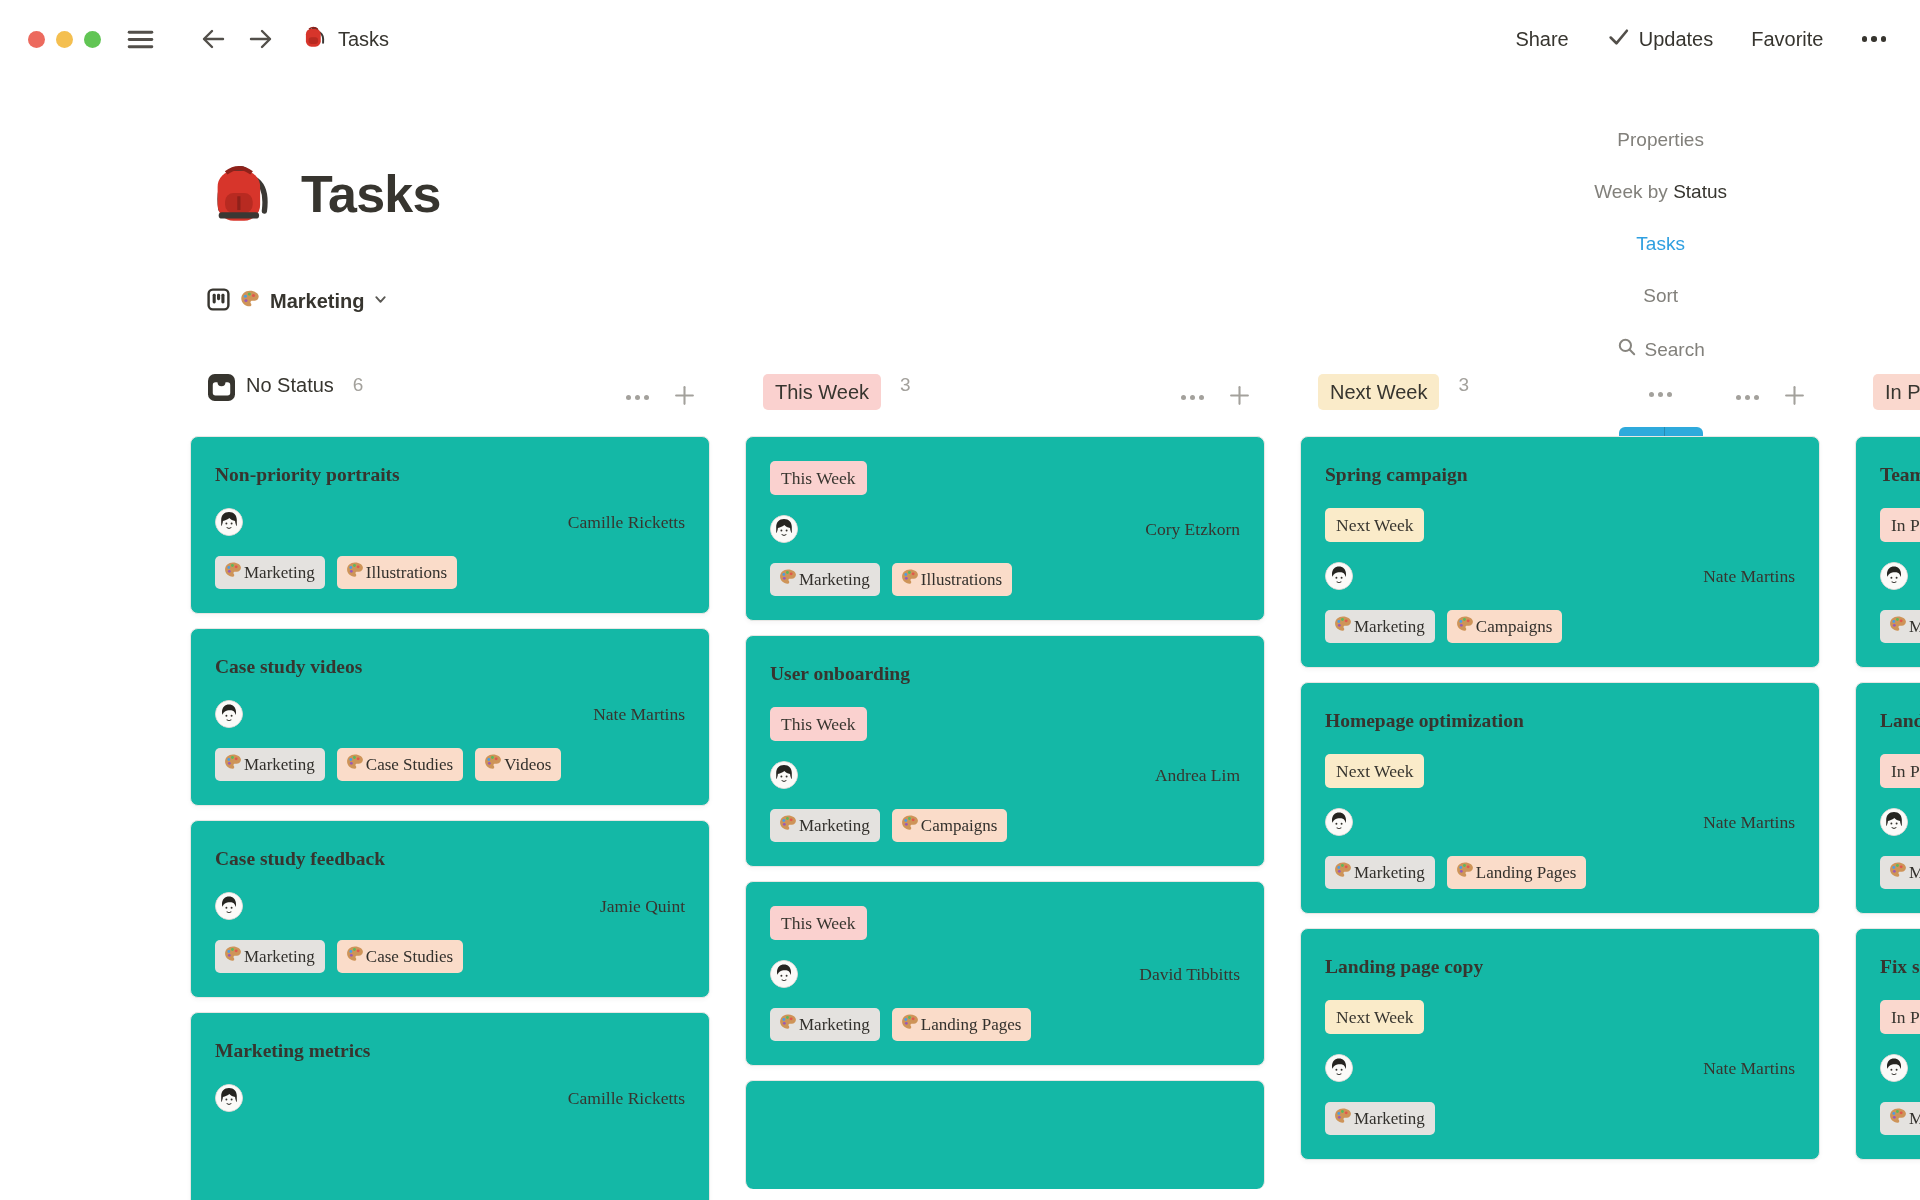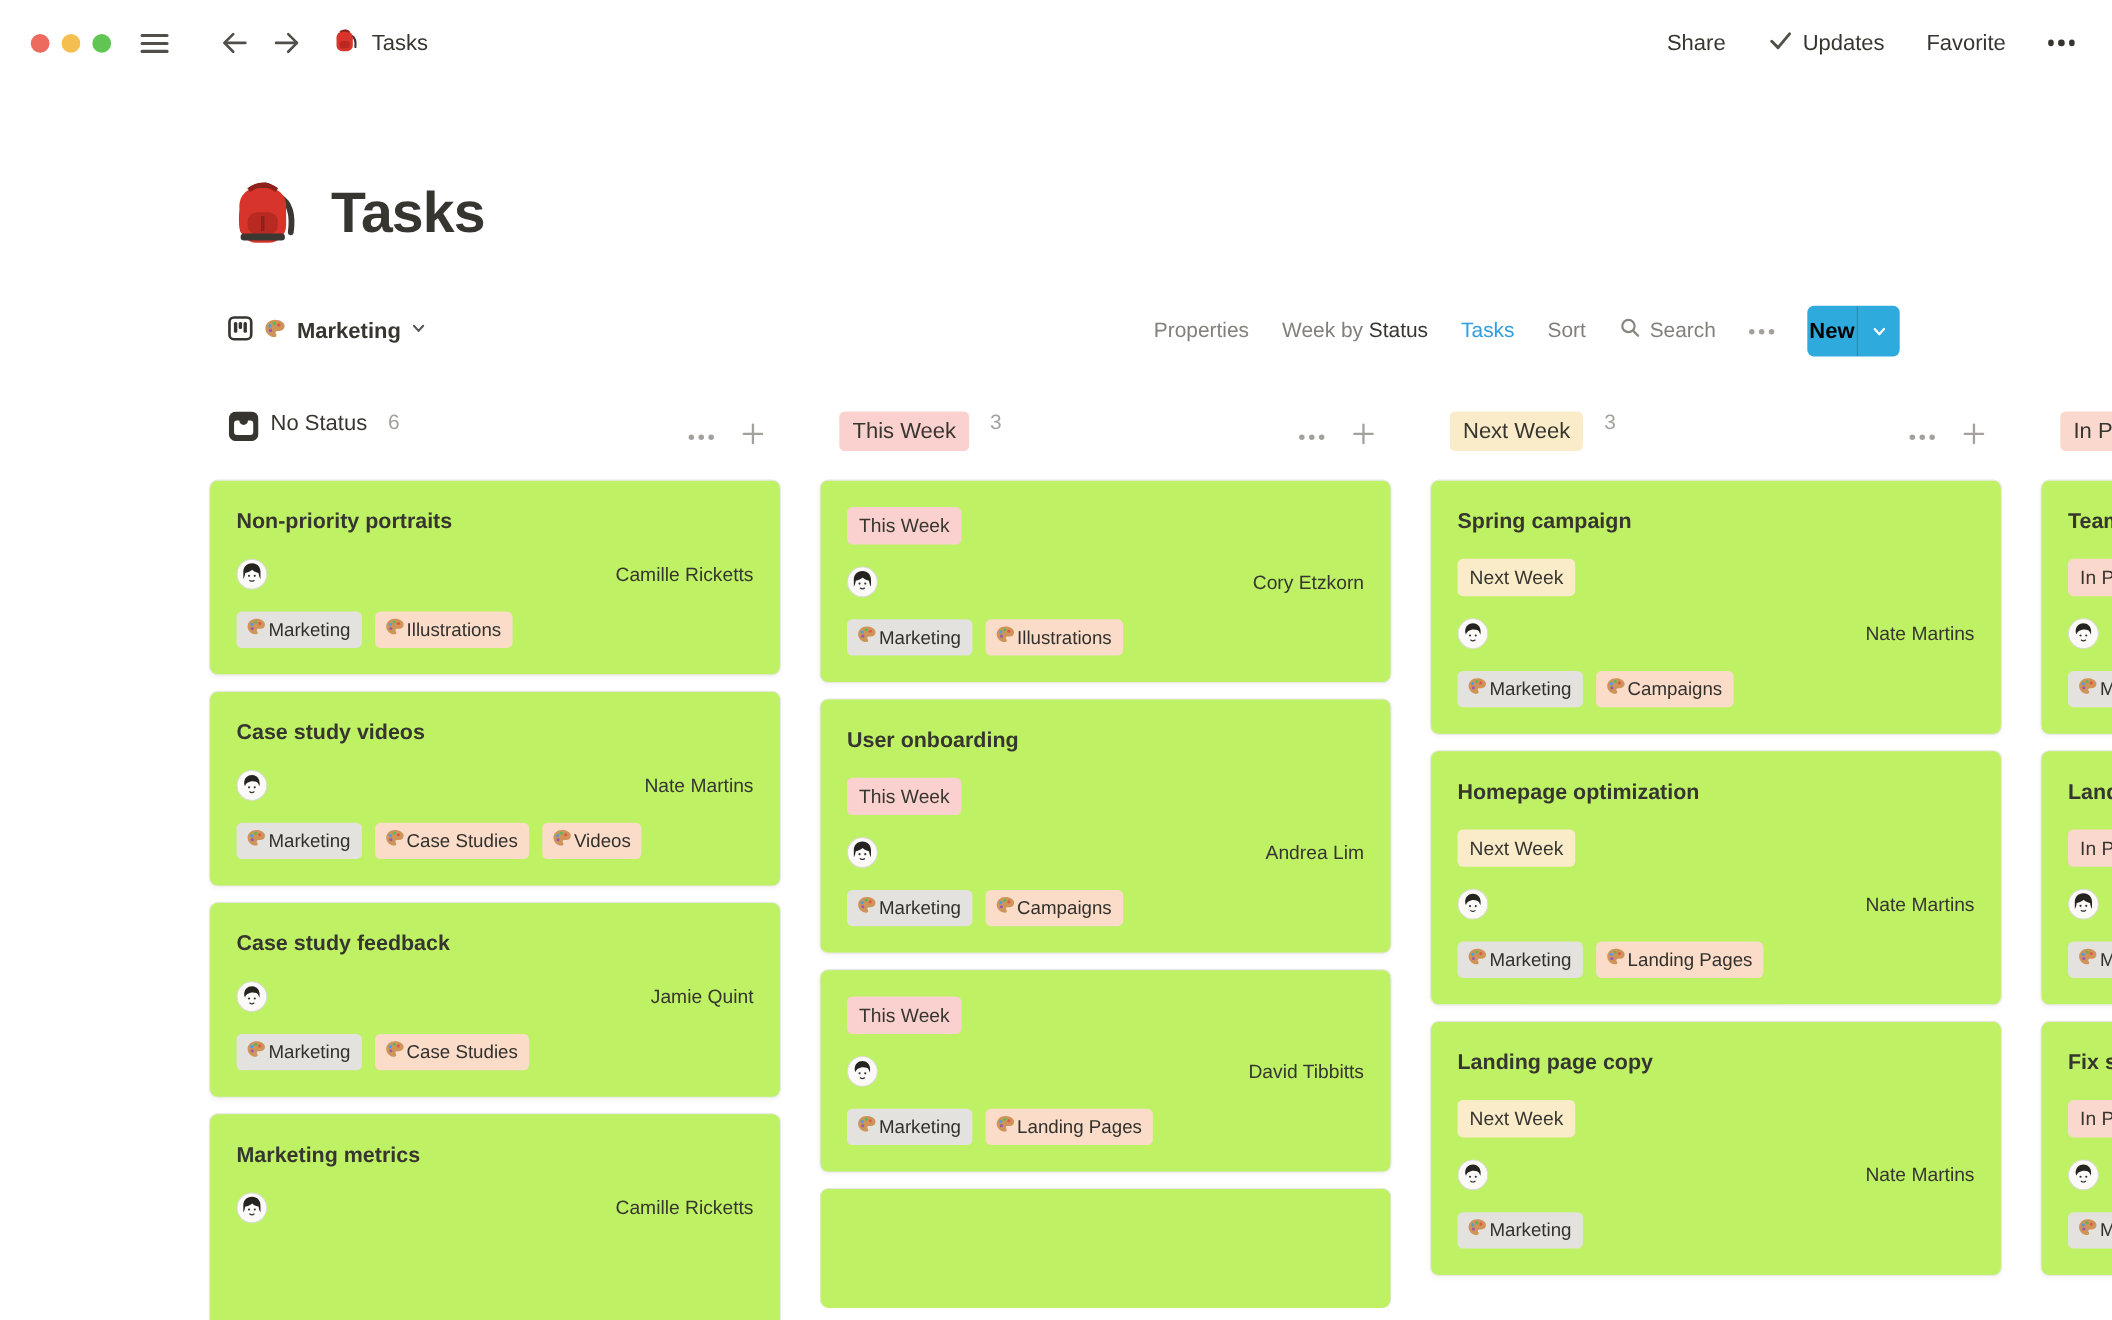--- a/index.html
+++ b/index.html
@@ -24,41 +24,41 @@
   .dots{display:inline-flex;gap:4px;align-items:center;}
   .dots b{width:5px;height:5px;border-radius:50%;background:#A3A19C;}
   .dots.dark b{width:5.5px;height:5.5px;background:#37352F;}
   
   .title-row{margin:70px 0 0 207px;height:92px;display:flex;align-items:center;gap:26px;}
   .page-title{font-size:52px;font-weight:700;letter-spacing:-0.8px;line-height:1;}
   
   .toolbar{margin-top:38px;padding:0 193px 0 207px;display:flex;align-items:center;height:46px;}
   .view-sel{display:flex;align-items:center;gap:9px;cursor:pointer;}
   .view-name{font-size:20px;font-weight:700;}
-  .toolbar-right{margin-left:auto;display:flex;align-items:center;gap:30px;font-size:19px;color:#82807B;}
+  .toolbar-right{margin-left:auto;display:flex;align-items:center;gap:30px;font-size:19px;color:#82807B;flex-direction:column;}
   .t-act{cursor:pointer;white-space:nowrap;}
   .t-dark{color:#37352F;}
   .t-blue{color:#2E9FE0;}
   .search-act{display:flex;align-items:center;gap:8px;}
   .new-btn{display:flex;align-items:stretch;height:46px;border-radius:6px;overflow:hidden;background:#2EAADC;cursor:pointer;}
   .new-main{display:flex;align-items:center;padding:0 2px;color:#000000;font-size:20px;font-weight:700;}
   .new-sep{width:1px;background:rgba(0,0,0,0.18);}
   .new-arrow{display:flex;align-items:center;justify-content:center;width:38px;}
   
   .board{display:flex;gap:35px;padding-left:190px;margin-top:50px;align-items:flex-start;}
   .col{width:520px;flex:none;}
   .col-head{height:46px;display:flex;padding:0 14px 0 18px;}
   .col-title{font-size:20px;margin-left:11px;}
   .count{margin-left:19px;color:#A3A19C;font-size:19px;}
   .head-actions{margin-left:auto;display:flex;align-items:center;gap:24px;}
   .cards{display:flex;flex-direction:column;gap:14px;margin-top:16px;}
   .card{
-    background:#bef264;border:1px solid #E8E7E4;border-radius:8px;
+    background:#14b8a6;border:1px solid #E8E7E4;border-radius:8px;
     box-shadow:0 2px 4px rgba(15,15,15,0.04);
-    padding:24px;display:flex;flex-direction:column;gap:20px;cursor:pointer;
+    padding:24px;display:flex;flex-direction:column;gap:20px;cursor:pointer;font-family:Liberation Serif, serif;
   }
   .card-title{font-size:19.5px;font-weight:700;line-height:27px;color:#37352F;}
   .card.tall{min-height:160px;}
   .card-stub{height:60px;border-bottom:none;box-shadow:none;}
   .pill{height:34px;border-radius:5px;padding:0 11px;font-size:17.5px;display:inline-flex;align-items:center;width:fit-content;color:#37352F;white-space:nowrap;}
   .pill-head{font-size:20px;height:36px;padding:0 12px;}
   .bg-pink{background:#FAD1CF;}
   .bg-cream{background:#FAEBC9;}
   .bg-peachpink{background:#FAD8CE;}
   .person{display:flex;align-items:center;gap:11px;font-size:17.5px;line-height:28px;justify-content:space-between;}

